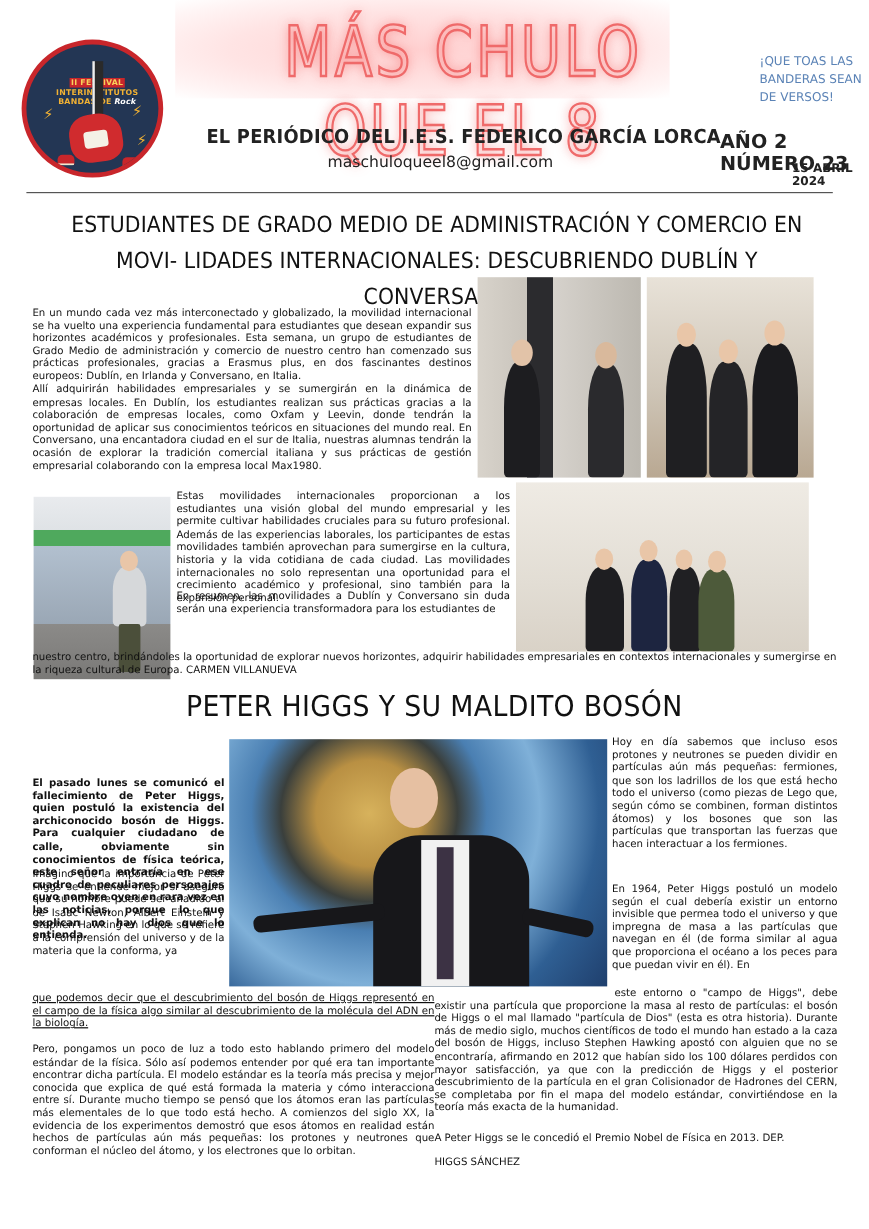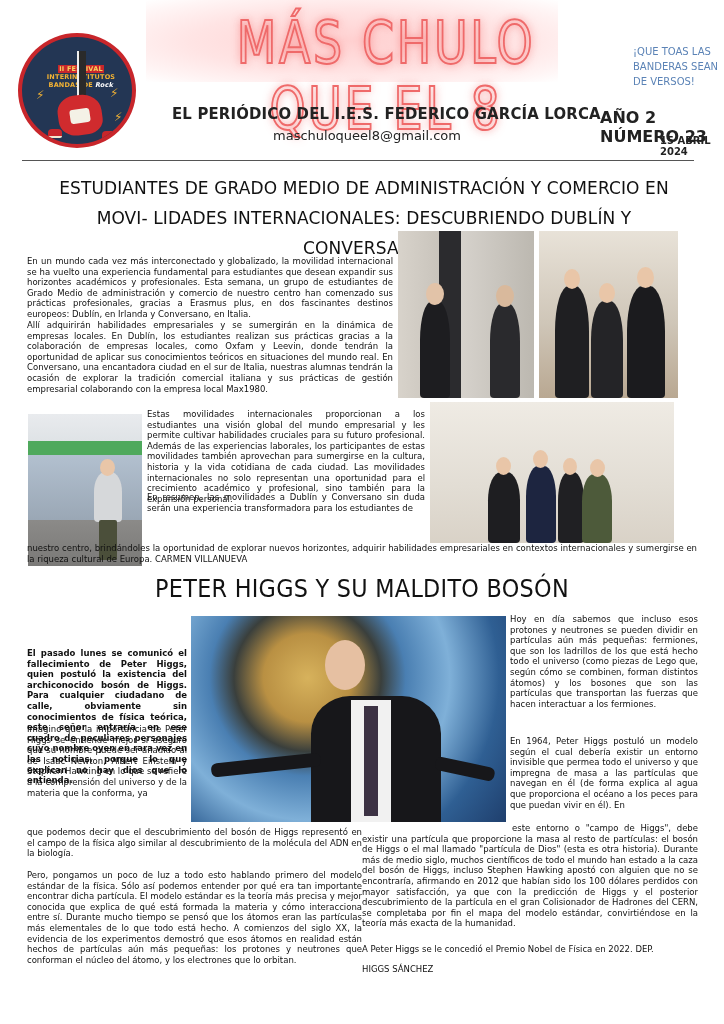--- a/index.html
+++ b/index.html
@@ -51,21 +51,21 @@
           background: radial-gradient(circle at 37% 30%, #d7b25c 0%, #b99043 18%, #3a3f3c 30%, #4a7fb2 40%, #7fb0d8 58%, #2f5f93 78%, #1f3f6d 100%); }
 
   .person { position: absolute; border-radius: 40% 40% 4px 4px; }
   .head { position: absolute; border-radius: 50%; background: #e9c6a8; }
 
   
   .headline2 { position: absolute; left: 0; top: 574px; width: 724px; text-align: center; font-size: 24px; line-height: 30px; color: #111;
           letter-spacing: 0.3px; transform: scaleX(0.93); }
   .h1 { position: absolute; left: 27px; top: 648px; width: 160px; font-weight: bold; }
   .h2 { position: absolute; left: 27px; top: 724px; width: 160px; }
-  .h3 { position: absolute; left: 27px; top: 827px; width: 335px; }
+  .h3 { position: absolute; left: 27px; top: 827px; width: 335px; text-decoration: underline; }
   .h4 { position: absolute; left: 27px; top: 870px; width: 335px; }
   .h5 { position: absolute; left: 510px; top: 614px; width: 188px; }
   .h6 { position: absolute; left: 510px; top: 736px; width: 188px; }
   .h7 { position: absolute; left: 362px; top: 823px; width: 336px; }
   .h8 { position: absolute; left: 362px; top: 925px; width: 336px; }
   .h10 { position: absolute; left: 362px; top: 964px; width: 336px; }
 </style>
 </head>
 <body>
 
@@ -148,16 +148,16 @@
 <div class="photo ph-higgs">
   <div class="person" style="left:120px;top:80px;width:130px;height:126px;background:#17171a;border-radius:30% 30% 0 0;"></div>
   <div style="position:absolute;left:160px;top:84px;width:40px;height:122px;background:#f1f1f1;"></div>
   <div style="position:absolute;left:173px;top:90px;width:14px;height:110px;background:#3c3244;"></div>
   <div style="position:absolute;left:20px;top:142px;width:110px;height:14px;background:#17171a;transform:rotate(-6deg);border-radius:6px;"></div>
   <div style="position:absolute;left:244px;top:146px;width:60px;height:14px;background:#17171a;transform:rotate(12deg);border-radius:6px;"></div>
   <div class="head" style="left:134px;top:24px;width:40px;height:50px;background:#e6c0a2;"></div>
 </div>
 
 <p class="body-text h5">Hoy en día sabemos que incluso esos protones y neutrones se pueden dividir en partículas aún más pequeñas: fermiones, que son los ladrillos de los que está hecho todo el universo (como piezas de Lego que, según cómo se combinen, forman distintos átomos) y los bosones que son las partículas que transportan las fuerzas que hacen interactuar a los fermiones.</p>
-<p class="body-text h6">En 1964, Peter Higgs postuló un modelo según el cual debería existir un entorno invisible que permea todo el universo y que impregna de masa a las partículas que navegan en él (de forma explica al agua que proporciona el océano a los peces para que puedan vivir en él). En</p>
+<p class="body-text h6">En 1964, Peter Higgs postuló un modelo según el cual debería existir un entorno invisible que permea todo el universo y que impregna de masa a las partículas que navegan en él (de forma similar al agua que proporciona el océano a los peces para que puedan vivir en él). En</p>
 <p class="body-text h7" style="text-indent:150px;">este entorno o "campo de Higgs", debe existir una partícula que proporcione la masa al resto de partículas: el bosón de Higgs o el mal llamado "partícula de Dios" (esta es otra historia). Durante más de medio siglo, muchos científicos de todo el mundo han estado a la caza del bosón de Higgs, incluso Stephen Hawking apostó con alguien que no se encontraría, afirmando en 2012 que habían sido los 100 dólares perdidos con mayor satisfacción, ya que con la predicción de Higgs y el posterior descubrimiento de la partícula en el gran Colisionador de Hadrones del CERN, se completaba por fin el mapa del modelo estándar, convirtiéndose en la teoría más exacta de la humanidad.</p>
-<p class="body-text h8" style="top:944px;">A Peter Higgs se le concedió el Premio Nobel de Física en 2022. DEP.</p>
+<p class="body-text h8" style="top:944px;">A Peter Higgs se le concedió el Premio Nobel de Física en 2013. DEP.</p>
 <p class="body-text h10">HIGGS SÁNCHEZ</p>
 
 </body></html>

